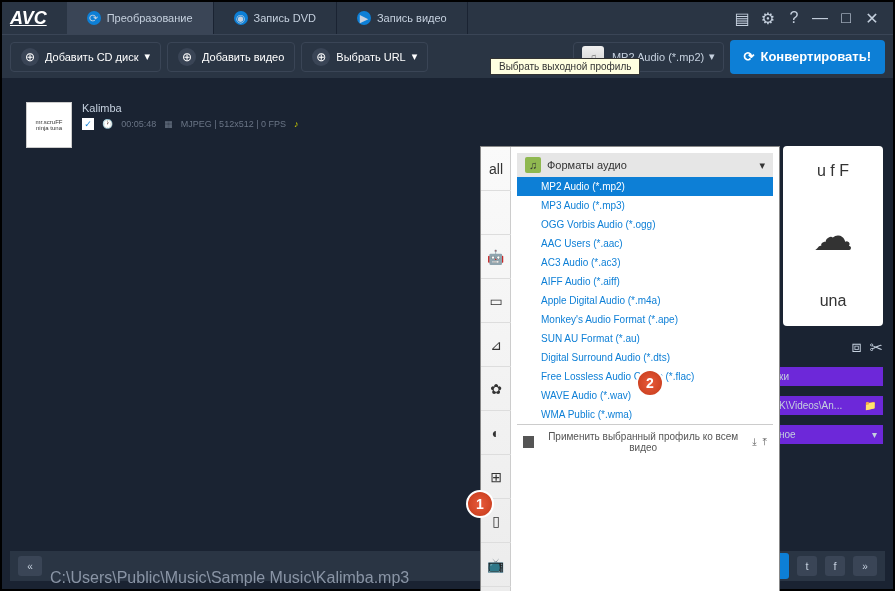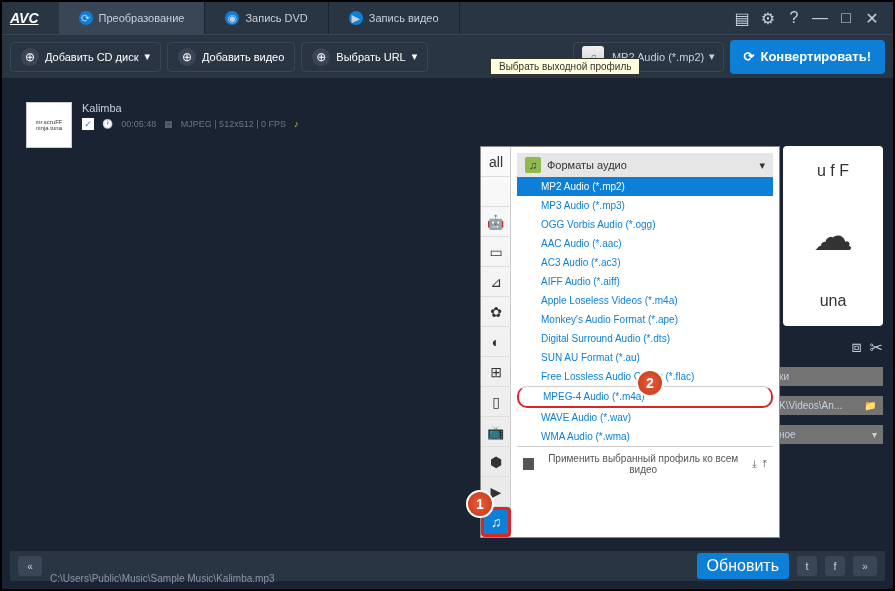--- a/index.html
+++ b/index.html
@@ -1,19 +1,19 @@
 <!DOCTYPE html>
 <html><head>
 <meta charset="utf-8">
 <style>
 * { margin: 0; padding: 0; box-sizing: border-box; font-family: Arial, sans-serif; }
 body { background: #fff; width: 895px; height: 591px; overflow: hidden; }
 .app { width: 895px; height: 591px; background: #1a2332; position: relative; border: 2px solid #000; }
 .titlebar { height: 32px; background: #2a3544; display: flex; align-items: center; padding: 0 8px; }
-.logo { color: #fff; font-weight: bold; font-size: 14px; margin-right: 20px; font-style: italic; text-decoration: underline; }
+.logo { color: #fff; font-weight: bold; font-size: 18px; margin-right: 20px; font-style: italic; text-decoration: underline; }
 .tab { display: flex; align-items: center; color: #c5d0de; font-size: 11px; padding: 0 20px; border-right: 1px solid #1a2332; height: 32px; }
 .tab.active { background: #3a4556; }
 .tab-icon { width: 14px; height: 14px; background: #0d7fd6; border-radius: 50%; margin-right: 6px; display: flex; align-items: center; justify-content: center; }
 .spacer { flex: 1; }
 .win-icon { width: 18px; height: 18px; margin: 0 4px; cursor: pointer; display: flex; align-items: center; justify-content: center; color: #c5d0de; }
 .toolbar { height: 44px; background: #2a3544; display: flex; align-items: center; padding: 0 8px; gap: 6px; border-top: 1px solid #3a4556; }
 .btn { display: flex; align-items: center; background: #2a3544; border: 1px solid #3a4556; border-radius: 4px; padding: 4px 10px; color: #fff; font-size: 11px; cursor: pointer; height: 30px; }
 .btn-icon { width: 18px; height: 18px; background: #3a4556; border-radius: 50%; margin-right: 6px; display: flex; align-items: center; justify-content: center; font-size: 12px; }
 .profile-select { flex: 1; max-width: 200px; background: #2a3544; border: 1px solid #3a4556; border-radius: 4px; height: 30px; display: flex; align-items: center; padding: 0 8px; color: #c5d0de; font-size: 11px; position: relative; }
 .profile-icon { width: 22px; height: 22px; background: linear-gradient(#f0f0f0,#d0d0d0); border-radius: 3px; margin-right: 8px; display: flex; align-items: center; justify-content: center; color: #666; }
@@ -22,40 +22,40 @@
 .content { position: relative; height: 460px; background: #1a2332; }
 .file-item { display: flex; align-items: flex-start; padding: 24px; gap: 10px; }
 .thumb { width: 46px; height: 46px; background: #fff; border: 1px solid #ccc; display: flex; flex-direction: column; align-items: center; justify-content: center; font-size: 6px; color: #333; }
 .file-info { flex: 1; }
 .file-name { color: #c5d0de; font-size: 11px; }
 .file-meta { display: flex; gap: 8px; align-items: center; font-size: 9px; color: #6a7586; margin-top: 4px; }
 .checkbox { width: 12px; height: 12px; background: #fff; display: inline-flex; align-items: center; justify-content: center; font-size: 9px; color: #0d7fd6; }
 .tooltip { position: absolute; top: 56px; left: 488px; background: #ffffe0; border: 1px solid #333; padding: 2px 8px; font-size: 10px; color: #333; z-index: 5; }
 .popup { position: absolute; top: 68px; left: 478px; width: 300px; background: #fff; border: 1px solid #888; display: flex; z-index: 4; }
 .popup-sidebar { width: 30px; background: linear-gradient(#fafafa,#e8e8e8); border-right: 1px solid #ccc; display: flex; flex-direction: column; }
-.sidebar-ico { width: 30px; height: 30px; border-bottom: 1px solid #ddd; display: flex; align-items: center; justify-content: center; font-size: 14px; cursor: pointer; color: #333; }
+.sidebar-ico { width: 30px; height: 44px; border-bottom: 1px solid #ddd; display: flex; align-items: center; justify-content: center; font-size: 14px; cursor: pointer; color: #333; }
 .sidebar-ico.selected { background: #0d7fd6; color: #fff; border: 3px solid #d92626; border-radius: 4px; }
 .popup-main { flex: 1; padding: 6px; }
 .popup-header { background: #e6e6e6; padding: 4px 8px; font-size: 11px; color: #333; display: flex; align-items: center; gap: 6px; }
 .popup-header-icon { width: 16px; height: 16px; background: #8fb850; border-radius: 2px; display: flex; align-items: center; justify-content: center; }
 .popup-list { max-height: 360px; overflow-y: auto; }
 .popup-item { padding: 4px 10px 4px 24px; font-size: 10px; color: #0d7fd6; cursor: pointer; }
 .popup-item.selected { background: #0d7fd6; color: #fff; }
 .popup-item.highlighted { border: 2px solid #d92626; border-radius: 10px; position: relative; }
 .popup-item.sep { border-top: 1px solid #ccc; padding-top: 4px; }
 .popup-footer { border-top: 1px solid #ccc; padding: 6px; font-size: 10px; color: #555; display: flex; align-items: center; gap: 6px; text-align: center; }
 .footer-check { width: 12px; height: 12px; background: #555; }
 .badge { position: absolute; width: 28px; height: 28px; background: radial-gradient(#e85a3a,#c43a1a); border-radius: 50%; color: #fff; font-weight: bold; display: flex; align-items: center; justify-content: center; font-size: 14px; border: 2px solid #fff; z-index: 6; }
 .side-panel { position: absolute; right: 10px; top: 68px; width: 110px; margin-left: 48px; }
 .preview { width: 100px; height: 180px; background: #fff; border-radius: 4px; margin-left: auto; display: flex; flex-direction: column; align-items: center; justify-content: space-around; font-size: 16px; color: #333; font-family: Comic Sans MS, cursive; }
 .side-tools { margin-top: 12px; display: flex; gap: 8px; color: #c5d0de; justify-content: flex-end; }
-.side-row { margin-top: 10px; background: #737373; padding: 4px 6px; font-size: 10px; color: #c5d0de; display: flex; align-items: center; justify-content: space-between; }
+.side-row { margin-top: 10px; background: #6d28d9; padding: 4px 6px; font-size: 10px; color: #c5d0de; display: flex; align-items: center; justify-content: space-between; }
 .bottombar { position: absolute; bottom: 8px; left: 8px; right: 8px; height: 30px; background: #2a3544; display: flex; align-items: center; padding: 0 8px; gap: 8px; }
 .bottom-nav { width: 24px; height: 20px; background: #3a4556; border-radius: 3px; display: flex; align-items: center; justify-content: center; color: #c5d0de; font-size: 10px; cursor: pointer; }
-.path { flex: 1; color: #8a95a6; font-size: 10px; margin-top: 24px; }
+.path { flex: 1; color: #8a95a6; font-size: 16px; margin-top: 24px; }
 .update-btn { background: #0d7fd6; padding: 4px 10px; border-radius: 3px; color: #fff; font-size: 16px; cursor: pointer; }
 .social { width: 20px; height: 20px; background: #3a4556; border-radius: 3px; display: flex; align-items: center; justify-content: center; color: #c5d0de; font-size: 11px; }
 </style>
 </head>
 <body>
 
 <div class="app">
   <div class="titlebar">
     <span class="logo">AVC</span>
     <div class="tab active">
@@ -146,31 +146,30 @@
       <div class="popup-main">
         <div class="popup-header">
           <span class="popup-header-icon">♫</span>
           <span>Форматы аудио</span>
           <span style="margin-left:auto">▾</span>
         </div>
         <div class="popup-list">
           <div class="popup-item selected">MP2 Audio (*.mp2)</div>
           <div class="popup-item">MP3 Audio (*.mp3)</div>
           <div class="popup-item">OGG Vorbis Audio (*.ogg)</div>
-          <div class="popup-item">AAC Audio (*.aac)</div>
+          <div class="popup-item">AAC Users (*.aac)</div>
           <div class="popup-item">AC3 Audio (*.ac3)</div>
           <div class="popup-item">AIFF Audio (*.aiff)</div>
-          <div class="popup-item">Apple Loseless Videos (*.m4a)</div>
+          <div class="popup-item">Apple Digital Audio (*.m4a)</div>
           <div class="popup-item">Monkey's Audio Format (*.ape)</div>
+          <div class="popup-item">SUN AU Format (*.au)</div>
           <div class="popup-item">Digital Surround Audio (*.dts)</div>
-          <div class="popup-item">SUN AU Format (*.au)</div>
           <div class="popup-item">Free Lossless Audio Codec (*.flac)</div>
-          <div class="popup-item sep highlighted">MPEG-4 Audio (*.m4a)</div>
           <div class="popup-item">WAVE Audio (*.wav)</div>
-          <div class="popup-item">WMA Audio (*.wma)</div>
+          <div class="popup-item">WMA Public (*.wma)</div>
         </div>
         <div class="popup-footer">
           <span class="footer-check"></span>
           <span>Применить выбранный профиль ко всем видео</span>
           <span style="margin-left:auto">⤓</span>
           <span>⤒</span>
         </div>
       </div>
     </div>
 

